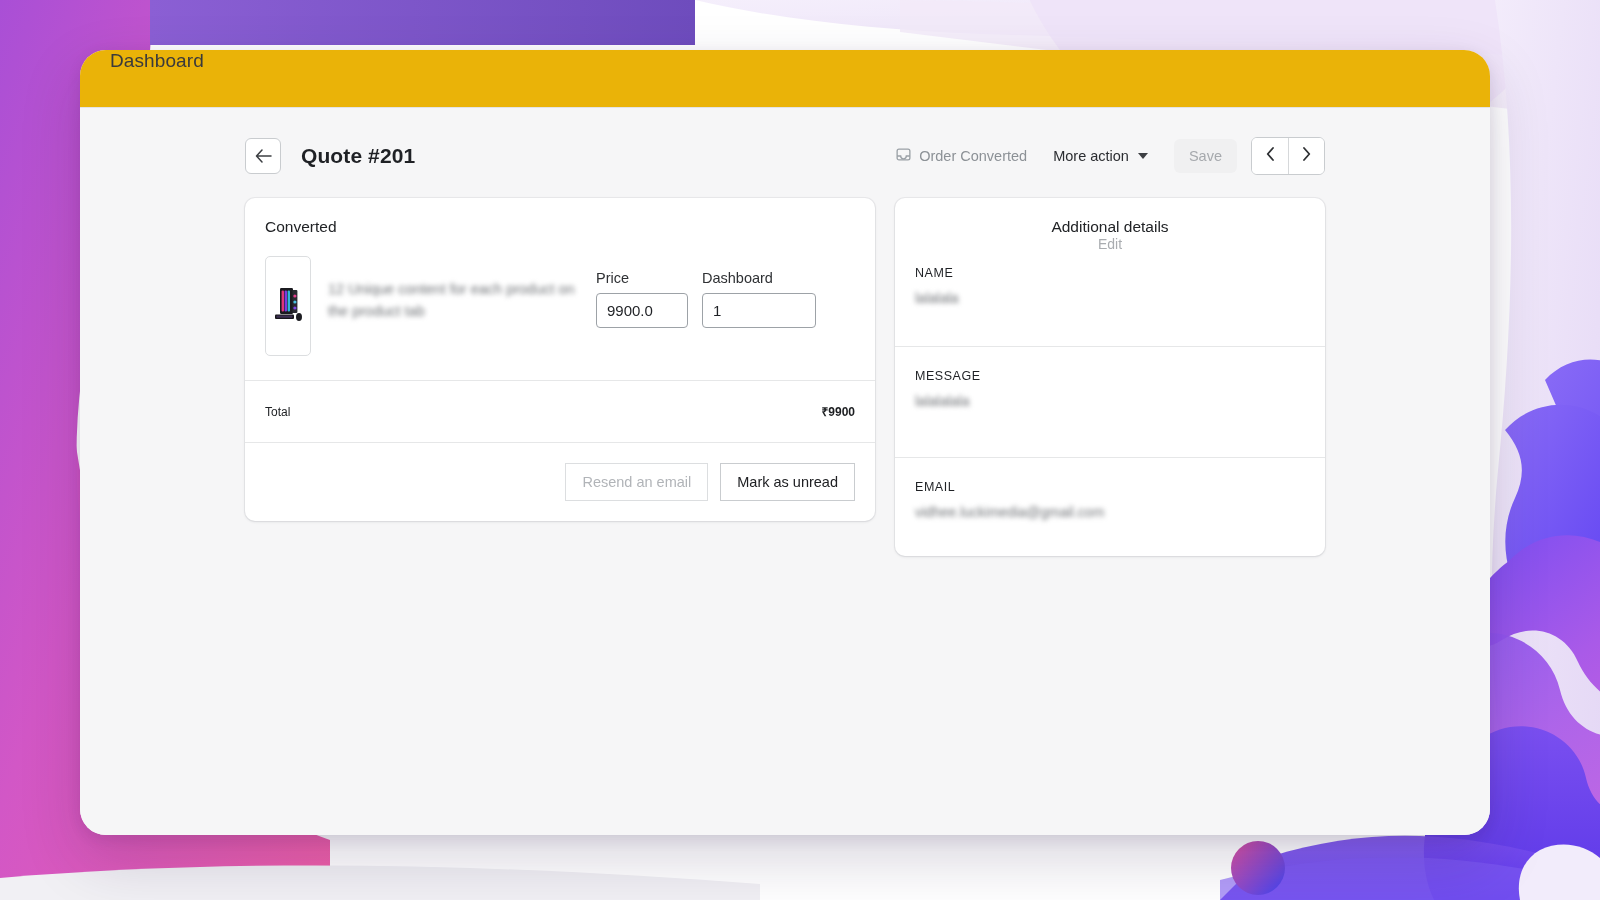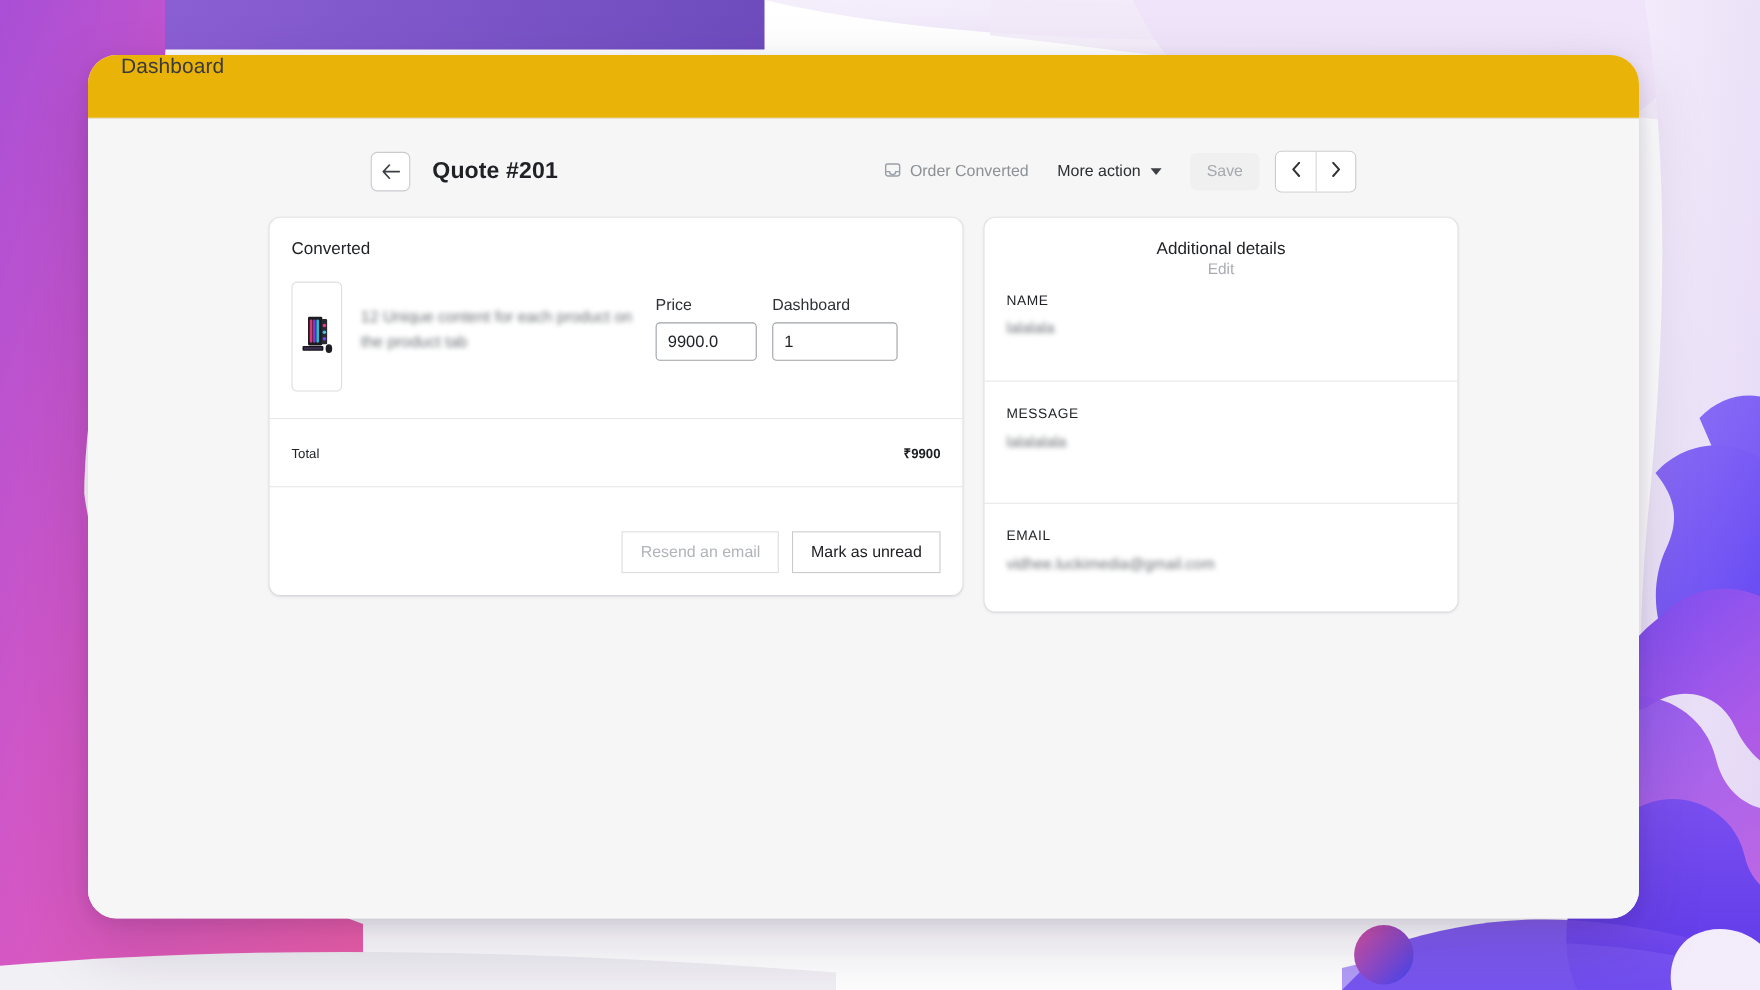--- a/index.html
+++ b/index.html
@@ -55,21 +55,21 @@
   #page-body {
     padding: 26px 0 0 0;
     height: calc(100% - 58px);
     background: #f6f6f7;
   }
 
   
   #page-header {
     display: flex;
     align-items: center;
-    width: 896px;
+    width: 1080px;
     margin: 0 auto;
     height: 44px;
   }
   #back-button {
     width: 36px; height: 36px;
     border: 1px solid #c9cccf;
     border-radius: 6px;
     background: #fff;
     display: flex; align-items: center; justify-content: center;
     cursor: pointer;
@@ -222,21 +222,20 @@
   }
   .ghost-btn {
     font-family: inherit;
     font-size: 14.5px;
     padding: 10px 16px;
     border-radius: 0;
     border: 1px solid #c9cccf;
     background: #fff;
     color: #202124;
     cursor: pointer;
-    margin-top: 20px;
   }
   .ghost-btn.disabled {
     color: #b1b4b8;
     border-color: #dcdee0;
     cursor: default;
   }
 
   
   #details-head {
     display: flex;

